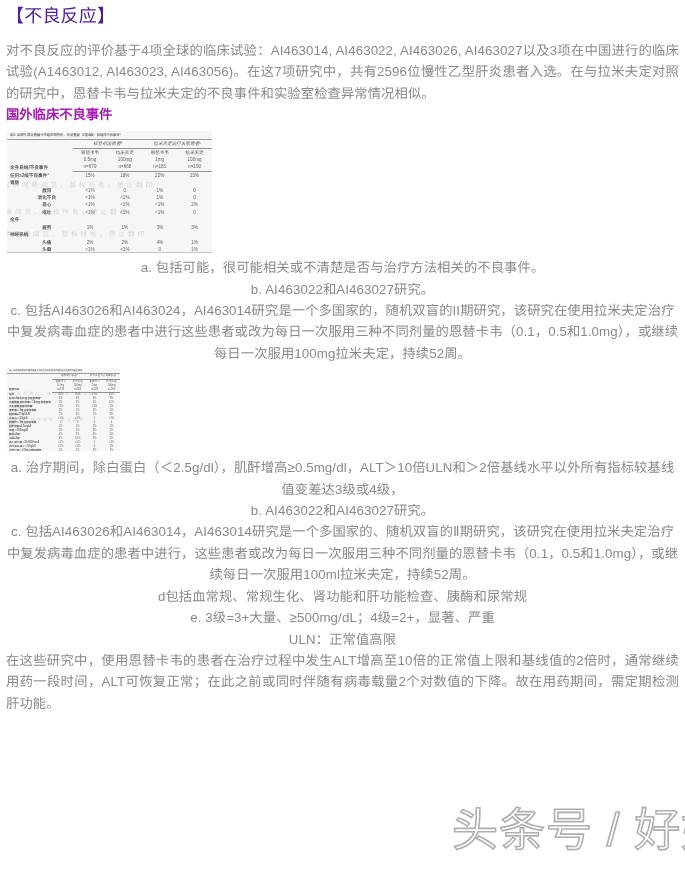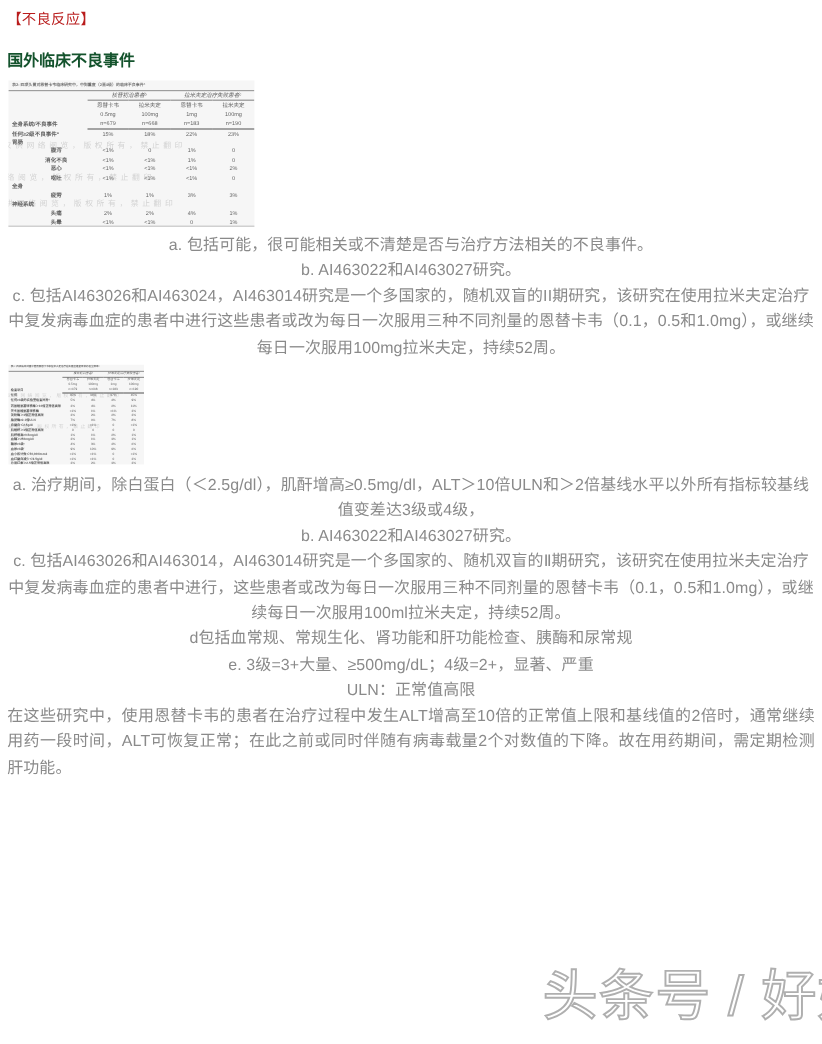--- a/index.html
+++ b/index.html
@@ -20,39 +20,39 @@
   .page {
     position: relative;
     width: 685px;
     height: 870px;
     box-sizing: border-box;
     padding: 6px 6px 0 6px;
   }
 
   
   .sec-title {
-    font-size: 12px;
+    font-size: 18px;
     line-height: 20px;
-    color: #b91c1c;
+    color: #4c1d95;
     margin: 0 0 14px 0;
     letter-spacing: 0.2px;
   }
   p.para {
     font-size: 13.3px;
     line-height: 21.4px;
     margin: 0;
     color: #8a8a8a;
     text-align: justify;
     letter-spacing: 0.1px;
   }
   .sub-head {
     font-size: 13.3px;
     line-height: 22px;
     font-weight: bold;
-    color: #14532d;
+    color: #a21caf;
     margin: 0;
   }
   .note {
     font-size: 13.3px;
     line-height: 21.4px;
     margin: 0;
     color: #8a8a8a;
     letter-spacing: 0.1px;
     text-align: center;
   }
@@ -145,20 +145,21 @@
   }
   .brand-wm svg { display: block; }
 </style>
 </head>
 <body>
 
 <div class="page">
 
   <div class="sec-title">【不良反应】</div>
 
+  <p class="para">对不良反应的评价基于4项全球的临床试验：AI463014, AI463022, AI463026, AI463027以及3项在中国进行的临床试验(A1463012, AI463023, AI463056)。在这7项研究中，共有2596位慢性乙型肝炎患者入选。在与拉米夫定对照的研究中，恩替卡韦与拉米夫定的不良事件和实验室检查异常情况相似。</p>
 
 
   <div class="sub-head">国外临床不良事件</div>
 
 
   <div class="fig t2">
     <div class="fig-cap">表2: 四项头胃对恩替卡韦临床研究中，中到重度（2至4级）的临床不良事件ª</div>
     <table class="mini">
       <colgroup>
         <col style="width:32%">

